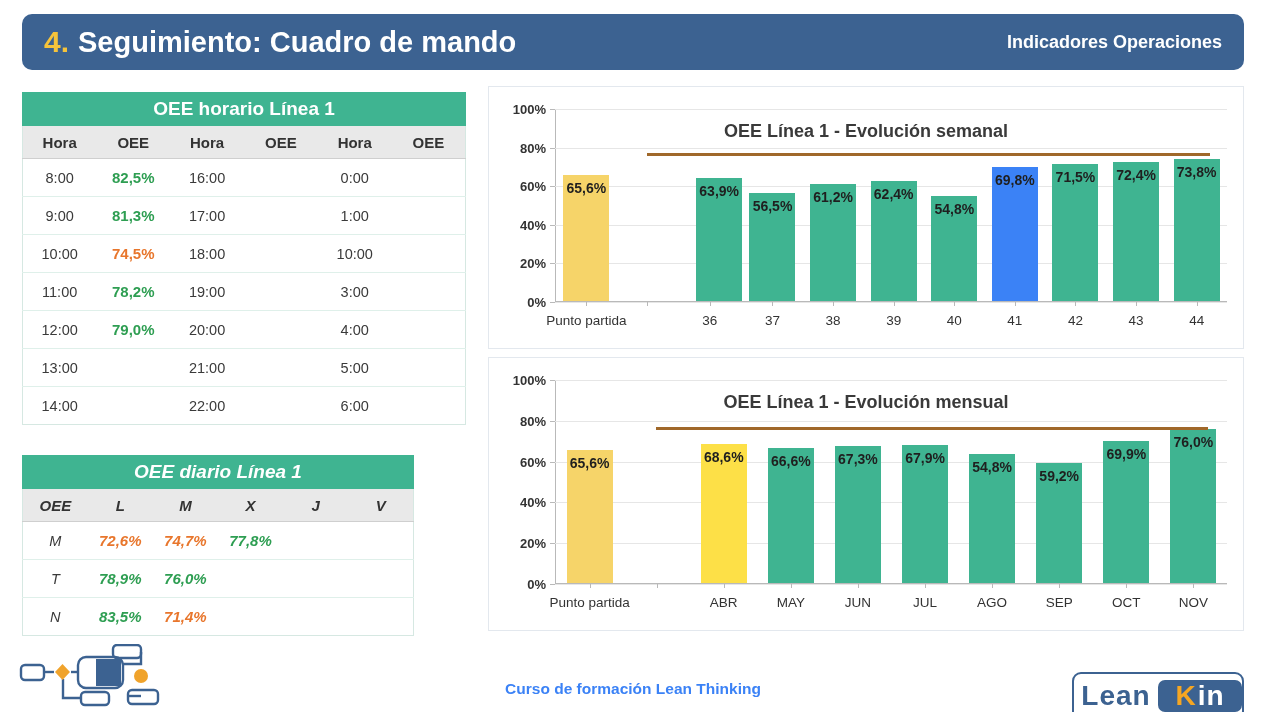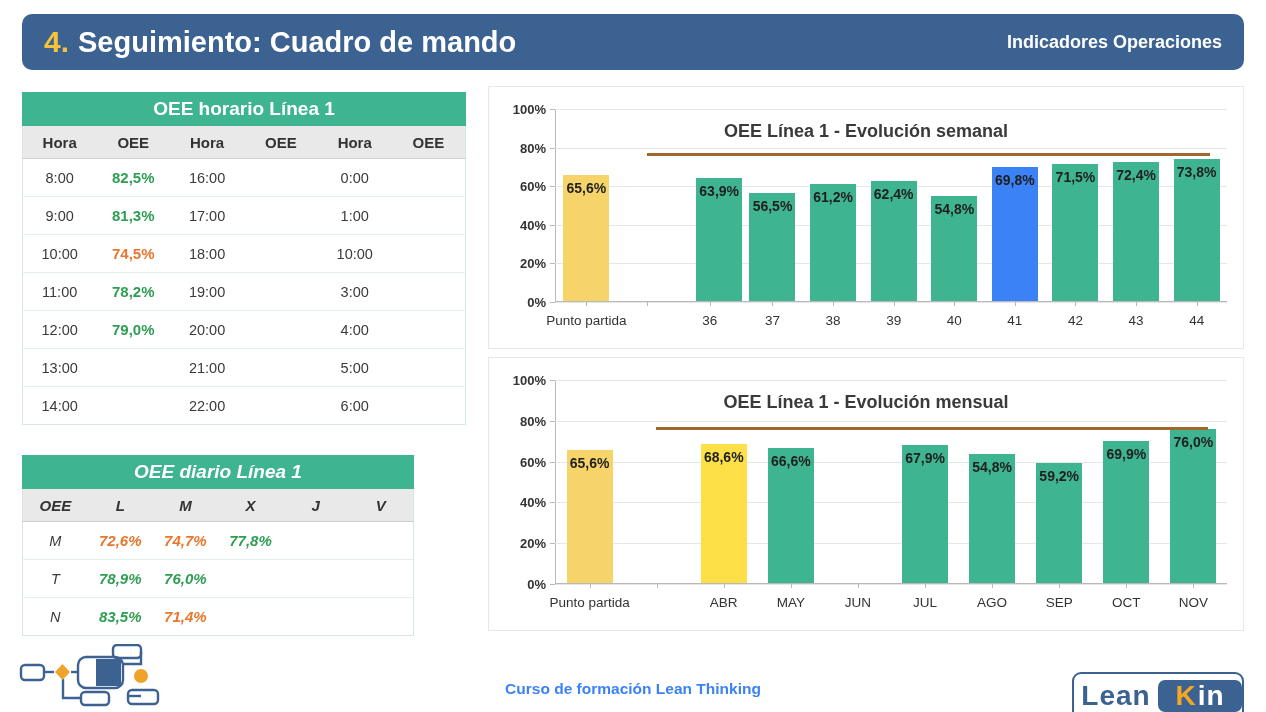--- a/index.html
+++ b/index.html
@@ -390,20 +390,23 @@
           <div class="xtickmark"></div>
         </div>
         <div class="bar-slot">
           <div class="bar" style="height: 66.6%; background: rgb(63, 180, 145);">
             <div class="bar-label">66,6%</div>
           </div>
           <div class="xtick">MAY</div>
           <div class="xtickmark"></div>
         </div>
         <div class="bar-slot">
+          <div class="bar" style="height: 67.3%; background: rgb(63, 180, 145);">
+            <div class="bar-label">67,3%</div>
+          </div>
           <div class="xtick">JUN</div>
           <div class="xtickmark"></div>
         </div>
         <div class="bar-slot">
           <div class="bar" style="height: 67.9%; background: rgb(63, 180, 145);">
             <div class="bar-label">67,9%</div>
           </div>
           <div class="xtick">JUL</div>
           <div class="xtickmark"></div>
         </div>

